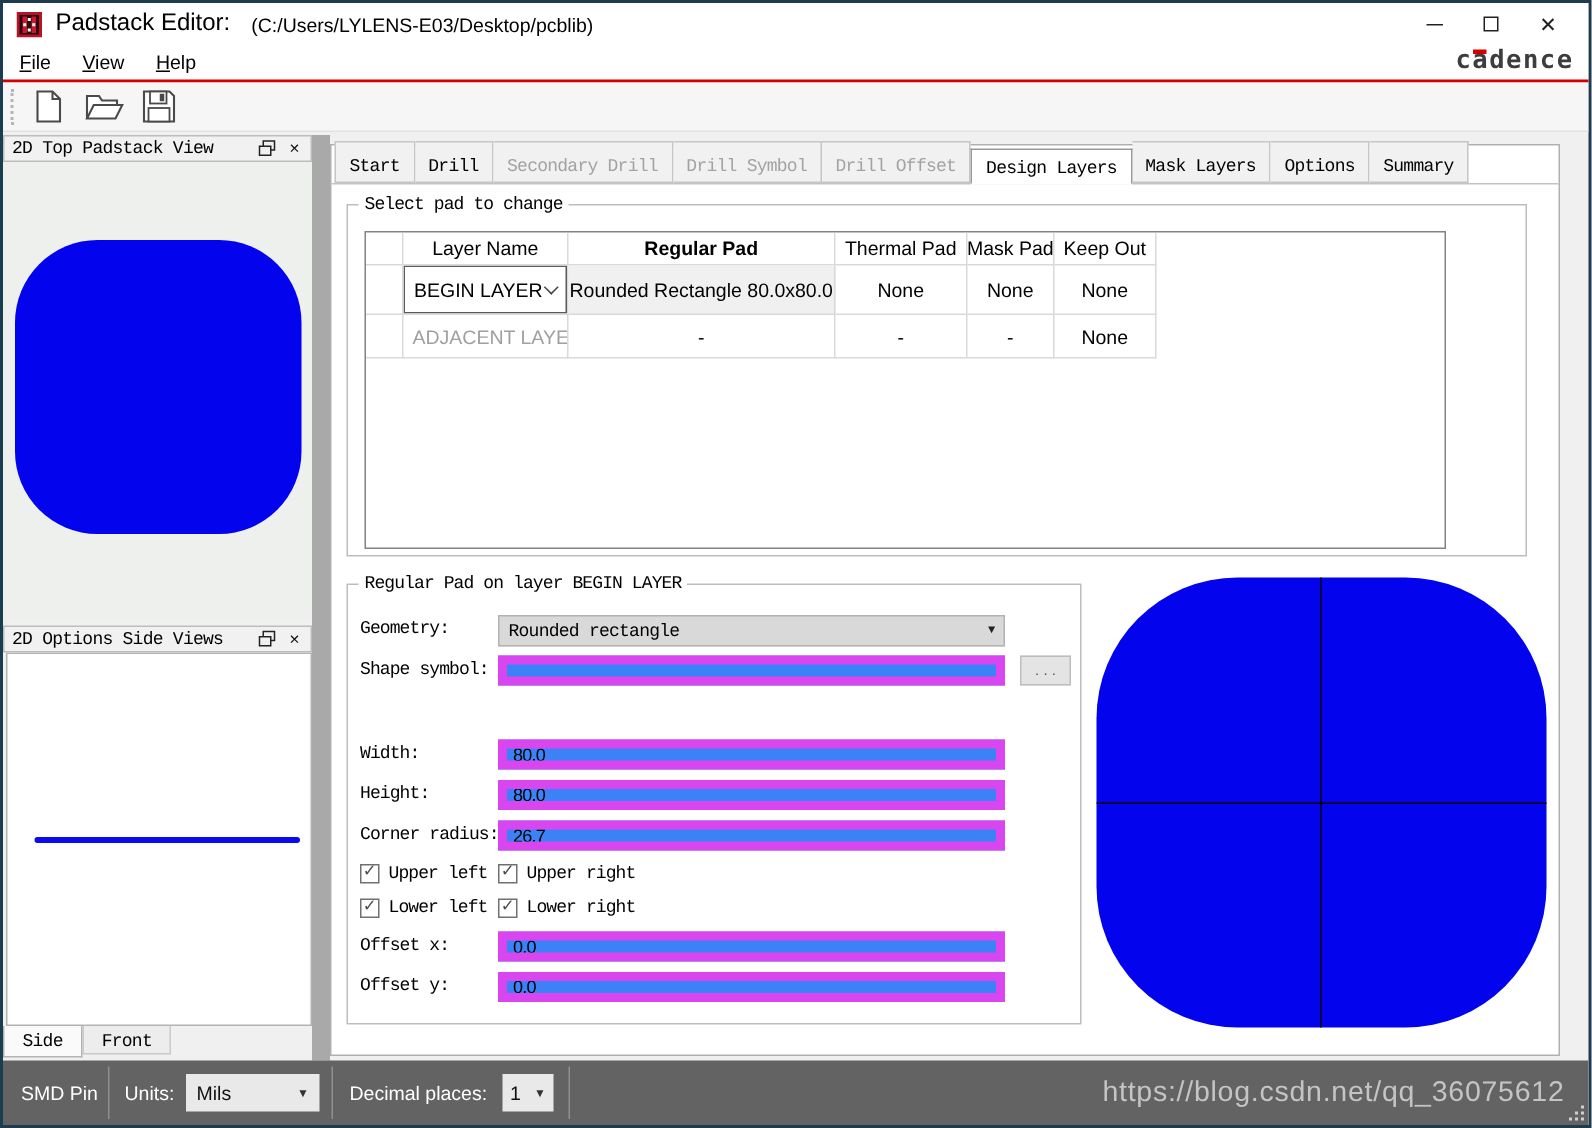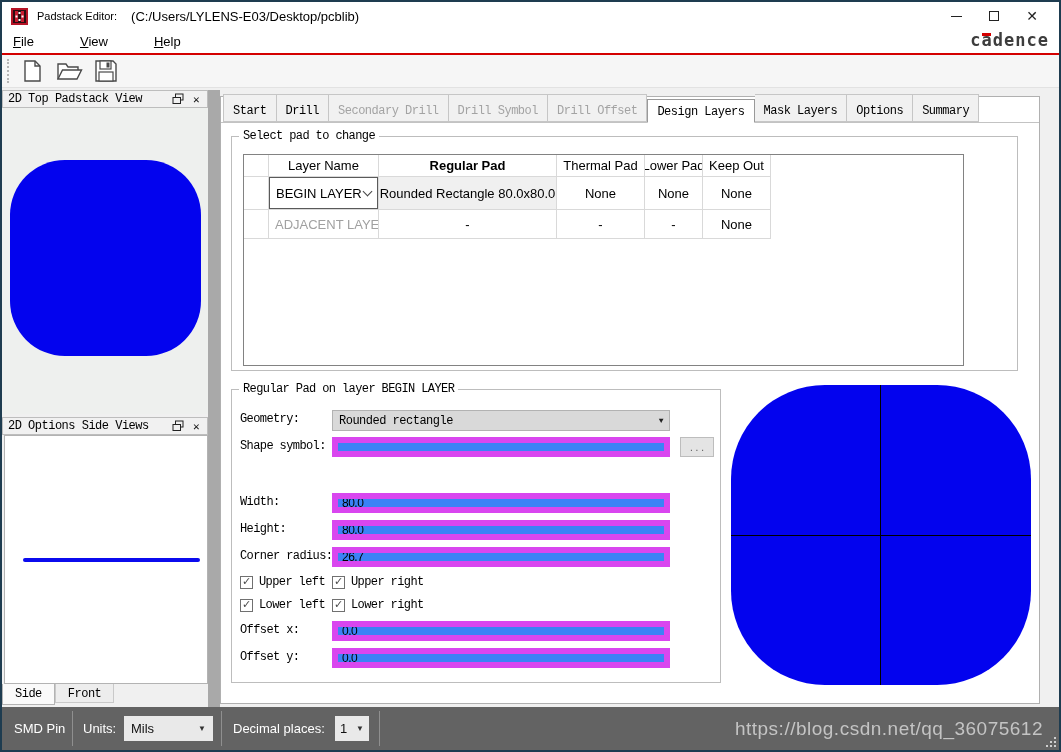--- a/index.html
+++ b/index.html
@@ -5,29 +5,29 @@
   html,body{margin:0;padding:0;background:#888;}
   *{box-sizing:border-box;}
   .window{
     position:relative;width:1061px;height:752px;
     border:2px solid #1e3c50;background:#f0f0f0;overflow:hidden;
     font-family:"Liberation Sans",sans-serif;color:#000;
   }
   
   .titlebar{position:absolute;left:0;top:0;width:1057px;height:28px;background:#fff;display:flex;align-items:center;}
   .appicon{width:17px;height:17px;margin-left:9px;flex:0 0 auto;}
-  .title-text{margin-left:9px;font-size:11px;white-space:pre;}
+  .title-text{margin-left:9px;font-size:16px;white-space:pre;}
   .title-path{margin-left:14px;font-size:13px;white-space:pre;}
   .win-controls{position:absolute;right:8px;top:0;height:28px;display:flex;align-items:center;}
   .win-btn{width:38px;height:26px;display:flex;align-items:center;justify-content:center;cursor:default;}
   .glyph-min{width:11px;height:1px;background:#222;display:block;}
   .glyph-max{width:10px;height:10px;border:1px solid #222;display:block;}
   .glyph-close{font-size:14px;color:#222;line-height:1;}
   
-  .menubar{position:absolute;left:0;top:28px;width:1057px;height:23px;background:#fff;display:flex;align-items:center;gap:25px;}
+  .menubar{position:absolute;left:0;top:28px;width:1057px;height:23px;background:#fff;display:flex;align-items:center;}
   .menu-item{font-size:13px;padding:2px 10px;margin-left:1px;}
   .brand{position:absolute;right:10px;top:0px;height:22px;font-family:"DejaVu Sans Mono",monospace;font-weight:bold;font-size:17px;letter-spacing:1px;color:#3d3d3d;}
   .brand-bar{position:absolute;left:12px;top:3px;width:9px;height:3px;background:#d40000;}
   .redline{position:absolute;left:0;top:51px;width:1057px;height:2px;background:#d40000;}
   
   .toolbar{position:absolute;left:0;top:53px;width:1057px;height:33px;background:#f6f6f6;border-bottom:1px solid #e2e2e2;display:flex;align-items:center;}
   .tb-handle{width:3px;height:24px;margin-left:5px;border-left:2px dotted #b5b5b5;}
   .tb-btn{width:30px;height:28px;margin-left:7px;display:flex;align-items:center;justify-content:center;}
   .tb-btn svg{display:block;}
   
@@ -225,21 +225,21 @@
     </div>
 
     <div class="groupbox group1">
       <span class="gtitle">Select pad to change</span>
       <div class="tablewidget">
         <div class="trow">
           <div class="tcell c0 th"></div>
           <div class="tcell c1 th">Layer Name</div>
           <div class="tcell c2 th bold">Regular Pad</div>
           <div class="tcell c3 th">Thermal Pad</div>
-          <div class="tcell c4 th">Lower Pad</div>
+          <div class="tcell c4 th">Mask Pad</div>
           <div class="tcell c5 th">Keep Out</div>
         </div>
         <div class="trow">
           <div class="tcell c0 r1"></div>
           <div class="tcell c1 r1" style="padding:0;">
             <div class="combo-layer">
               <span class="lbl">BEGIN LAYER</span>
               <span class="chev"></span>
             </div>
           </div>

